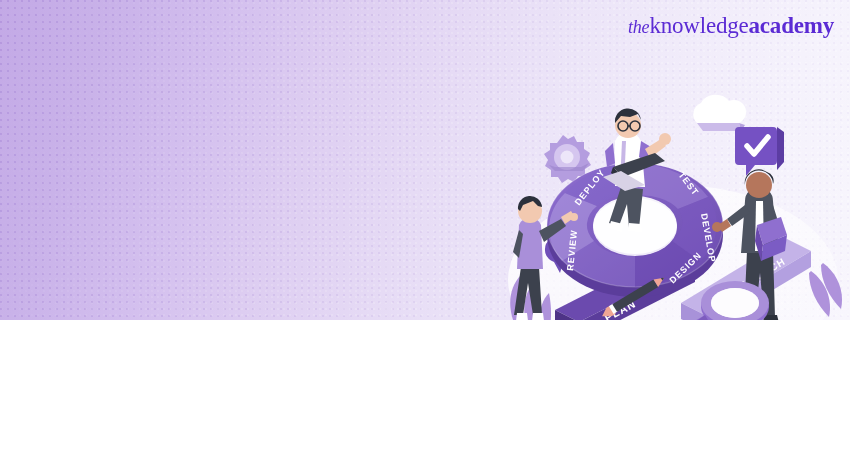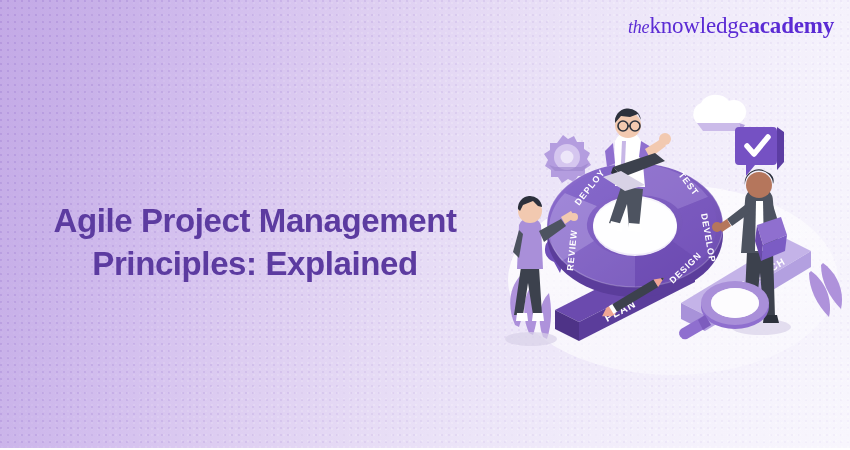--- a/index.html
+++ b/index.html
@@ -2,21 +2,21 @@
 <html><head>
 <meta charset="utf-8">
 <style>
   html,body{margin:0;padding:0;}
   body{
     width:850px;height:450px;overflow:hidden;
     font-family:"Liberation Sans", sans-serif;
     background:#fff;
   }
   .banner{
-    position:relative;width:850px;height:448px;overflow:hidden;
+    position:relative;width:850px;height:320px;overflow:hidden;
     background:
       linear-gradient(108deg,
         #c3a9e6 0%,
         #c9b2e9 12%,
         #d3bfee 24%,
         #ddcdf1 36%,
         #e6dbf5 50%,
         #ece5f8 62%,
         #f1ecfa 74%,
         #f5f2fc 86%,
@@ -76,24 +76,20 @@
 <body>
 
 <div class="banner">
   <div class="dots"></div>
   <div class="dots2"></div>
 
   <div class="logo">
     <span class="l-the">the</span><span class="l-knowledge">knowledge</span><span class="l-academy">academy</span>
   </div>
 
-  <h1 class="headline">
-    <span class="hl-line">Agile Project Management</span>
-    <span class="hl-line">Principles: Explained</span>
-  </h1>
 
   <div class="illus">
     <svg viewBox="0 0 355 300" xmlns="http://www.w3.org/2000/svg">
       <defs>
         <linearGradient id="gFloor" x1="0" y1="0" x2="1" y2="1">
           <stop offset="0%" stop-color="#ffffff" stop-opacity=".95"></stop>
           <stop offset="100%" stop-color="#ffffff" stop-opacity=".25"></stop>
         </linearGradient>
         <linearGradient id="gRing" x1="0" y1="0" x2="1" y2="1">
           <stop offset="0%" stop-color="#8e6fd0"></stop>

